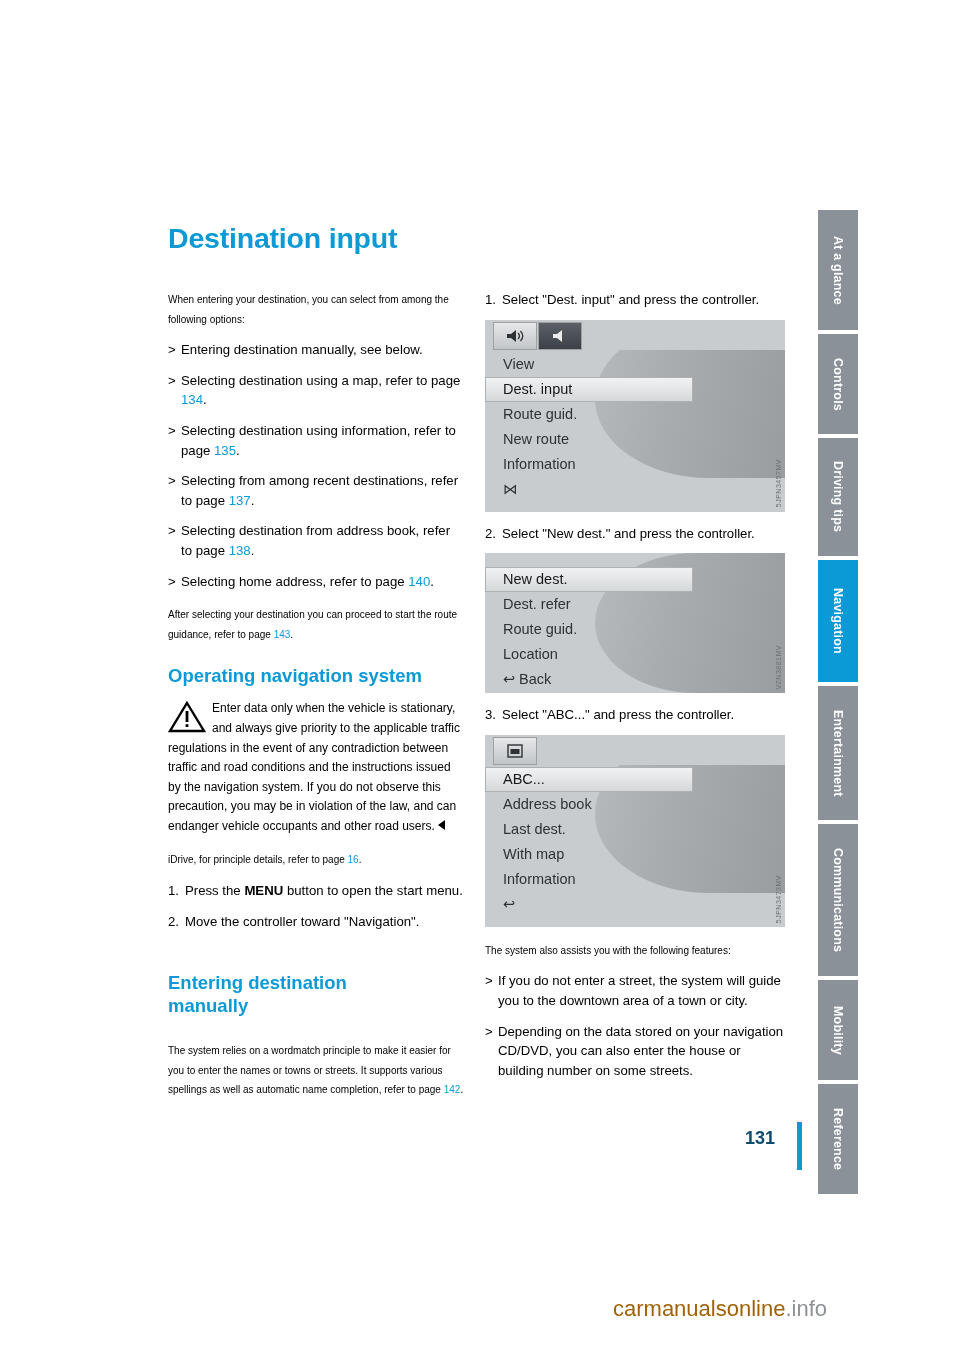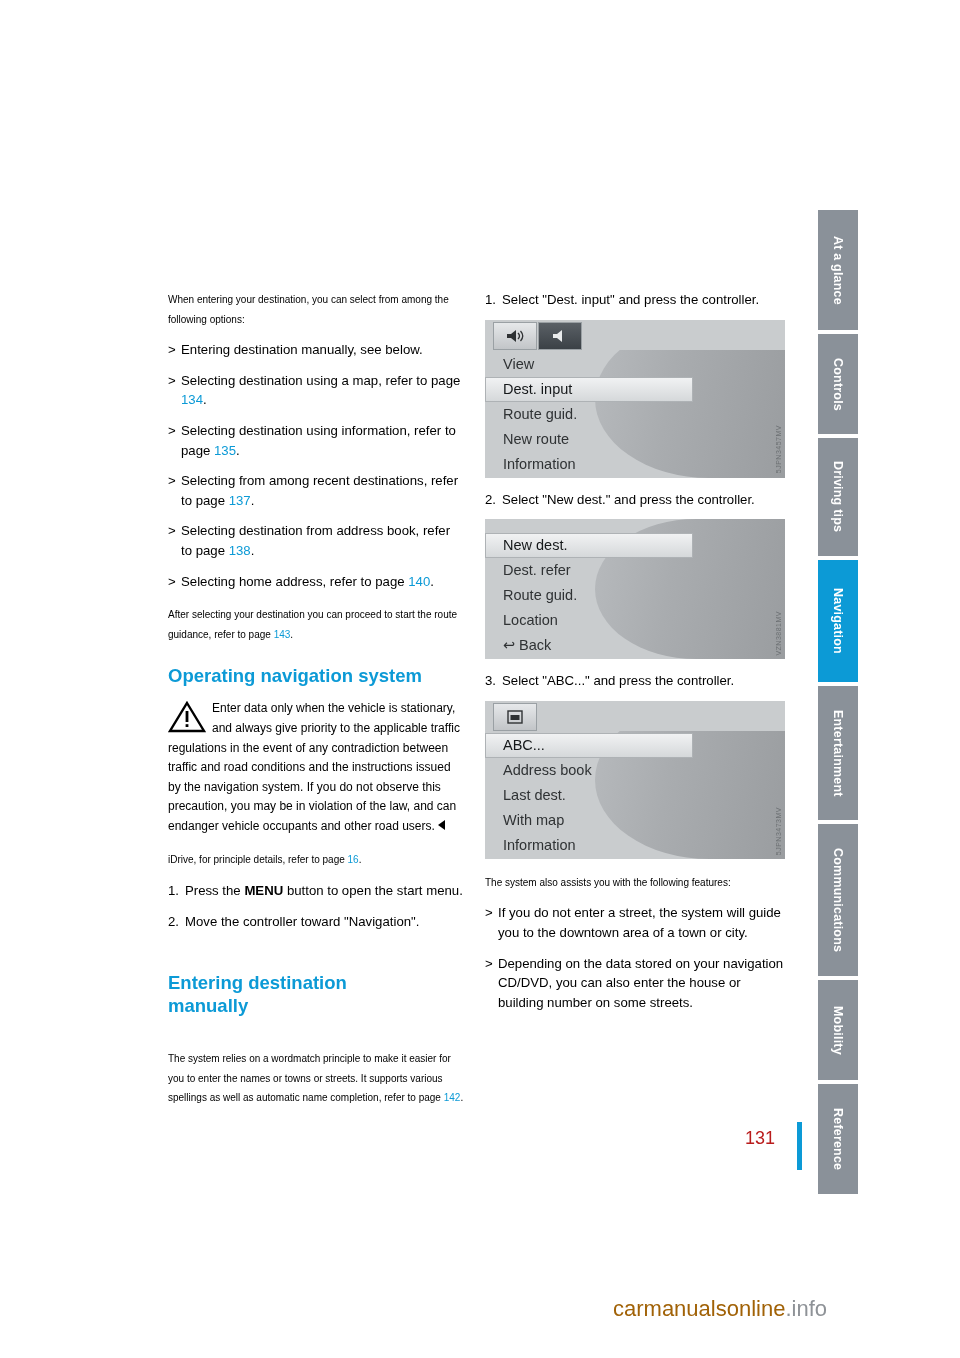--- a/index.html
+++ b/index.html
@@ -139,21 +139,21 @@
     border-bottom: 5px solid transparent;
     border-right: 7px solid #000;
     margin-left: 3px;
     vertical-align: 0px;
   }
 
   
   .screen {
     position: relative;
     width: 300px;
-    height: 158px;
+    height: 192px;
     margin-top: 10px;
     background: #c9ccce;
     overflow: hidden;
     font-family: "Liberation Sans", sans-serif;
   }
   .screen .rounded-bg {
     position: absolute;
     left: 110px;
     top: 0;
     width: 190px;
@@ -216,22 +216,22 @@
     transform: rotate(180deg);
     letter-spacing: 0.5px;
   }
 
   
   .pagenum {
     position: absolute;
     left: 745px;
     top: 1128px;
     font-size: 18px;
-    font-weight: normal;
-    color: #b91c1c;
+    font-weight: bold;
+    color: #0c4a6e;
   }
   .footbar {
     position: absolute;
     left: 797px;
     top: 1122px;
     width: 5px;
     height: 48px;
     background: #0c9ad6;
   }
 
@@ -245,20 +245,21 @@
   }
   .watermark .dark { color: #a16207; }
 
   .menu-bold { font-weight: bold; }
 </style>
 </head>
 <body>
 
 <div class="page">
 
+  <div class="title">Destination input</div>
 
   <div class="tab-rail">
     <div class="tab gray" style="top:0px;height:120px;">
         <span>At a glance</span>
       </div>
     <div class="tab gray" style="top:124px;height:100px;">
         <span>Controls</span>
       </div>
     <div class="tab gray" style="top:228px;height:118px;">
         <span>Driving tips</span>
@@ -337,21 +338,21 @@
     <div class="num-row">
       <span class="mark">2.</span>
       <span class="txt">Move the controller toward "Navigation".</span>
     </div>
 
     <h2 class="h2" style="margin-top:40px;">
       <span>Entering destination</span><br>
       <span>manually</span>
     </h2>
 
-    <p class="para" style="margin-top:32px;">
+    <p class="para" style="margin-top:24px;">
       <span>The system relies on a wordmatch principle to make it easier for you to enter the names or towns or streets. It supports various spellings as well as automatic name completion, refer to page </span><span class="link">142</span><span>.</span>
     </p>
   </div>
 
   <div class="col-right">
 
     <div class="num-row" style="margin-top:0;">
       <span class="mark">1.</span>
       <span class="txt">Select "Dest. input" and press the controller.</span>
     </div>

